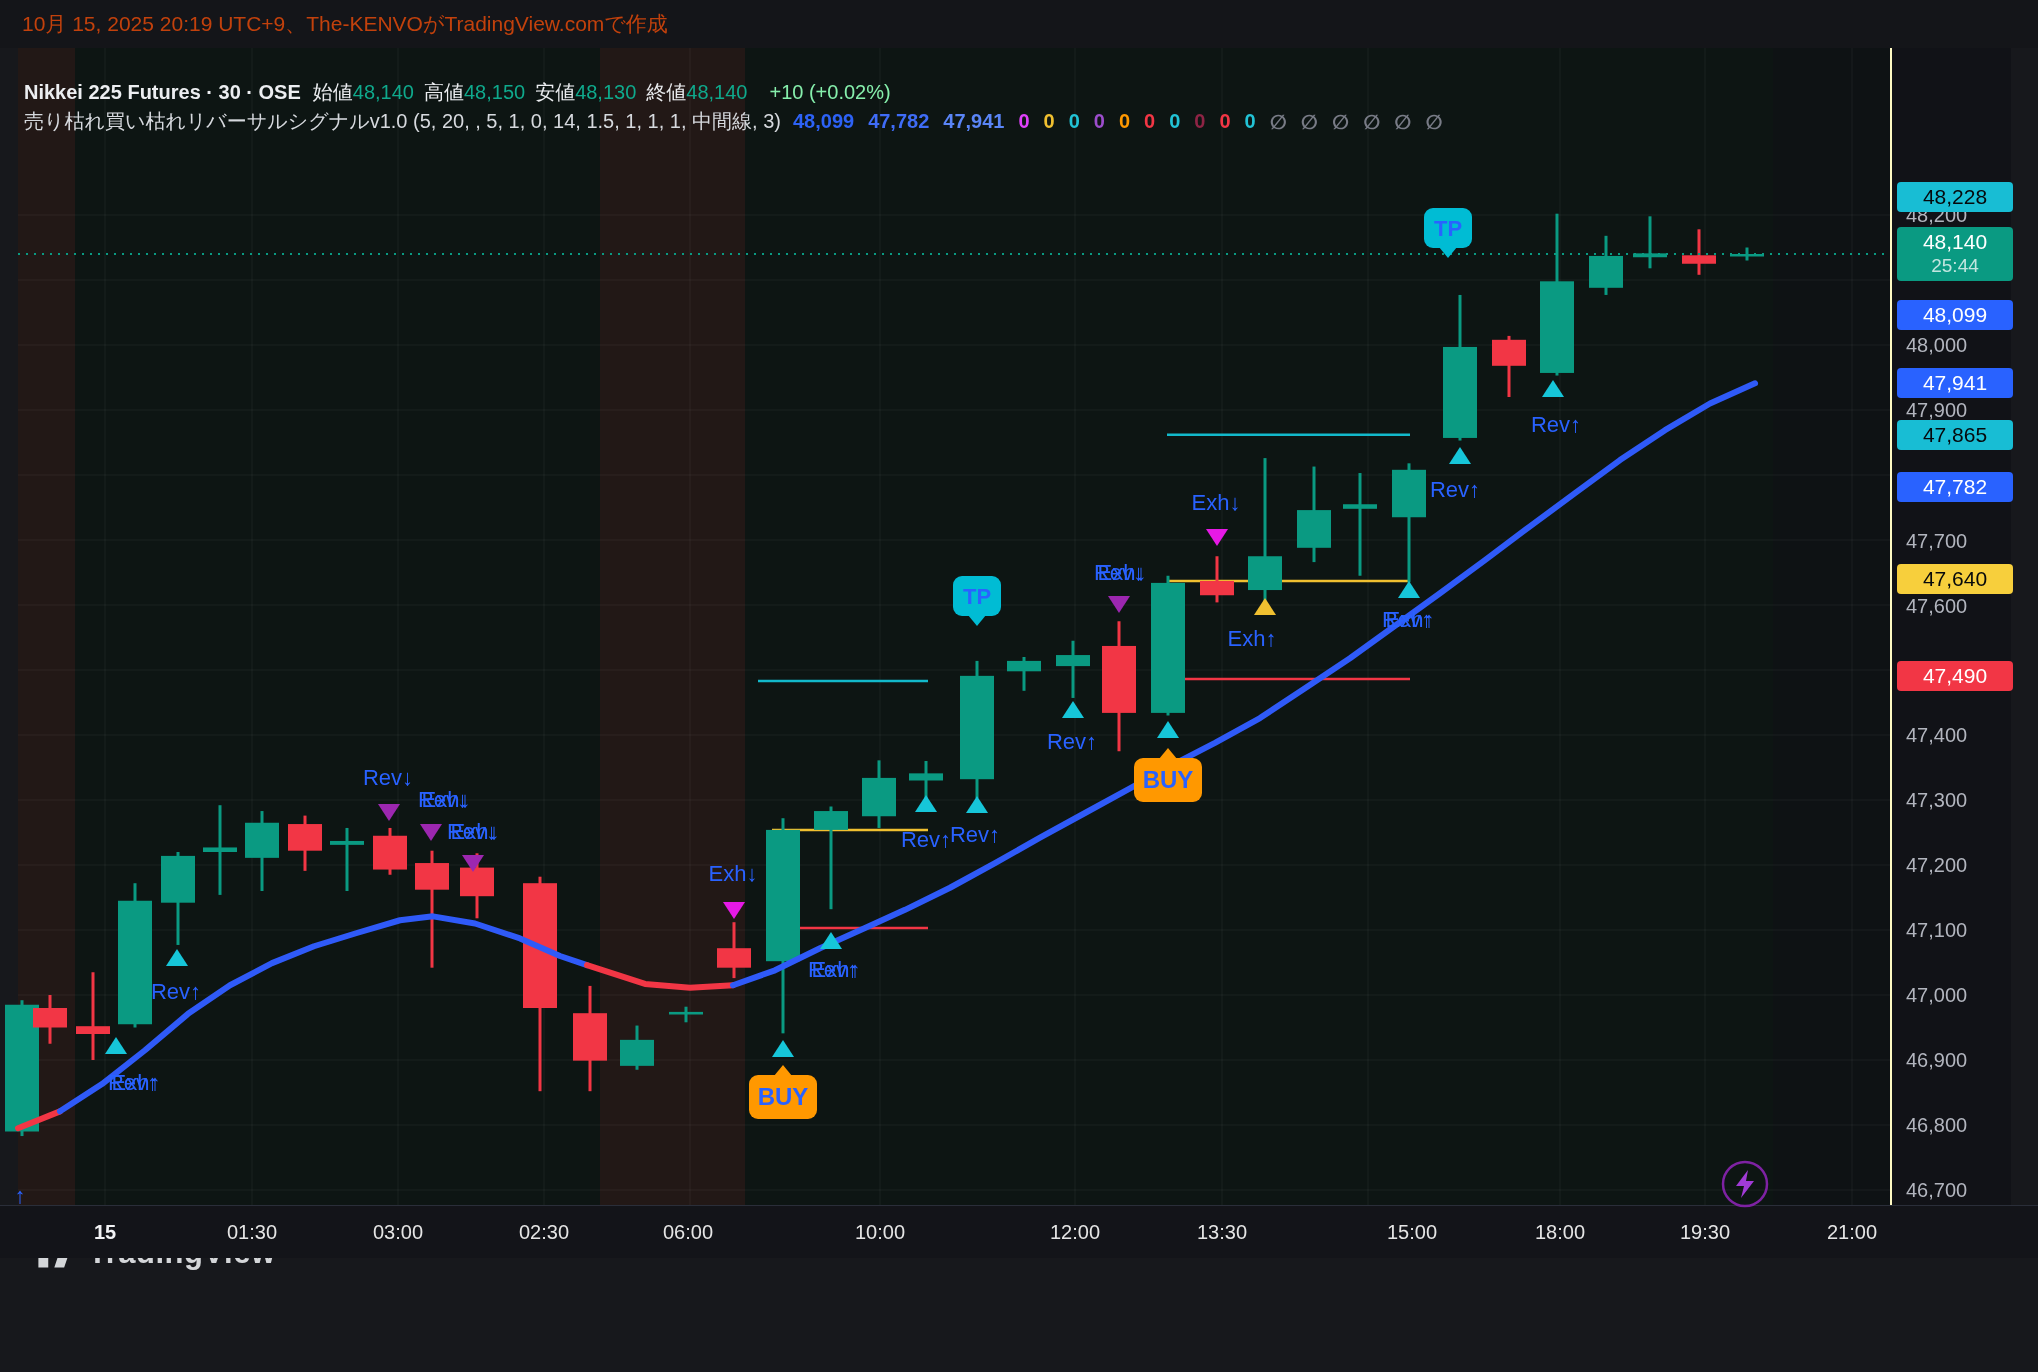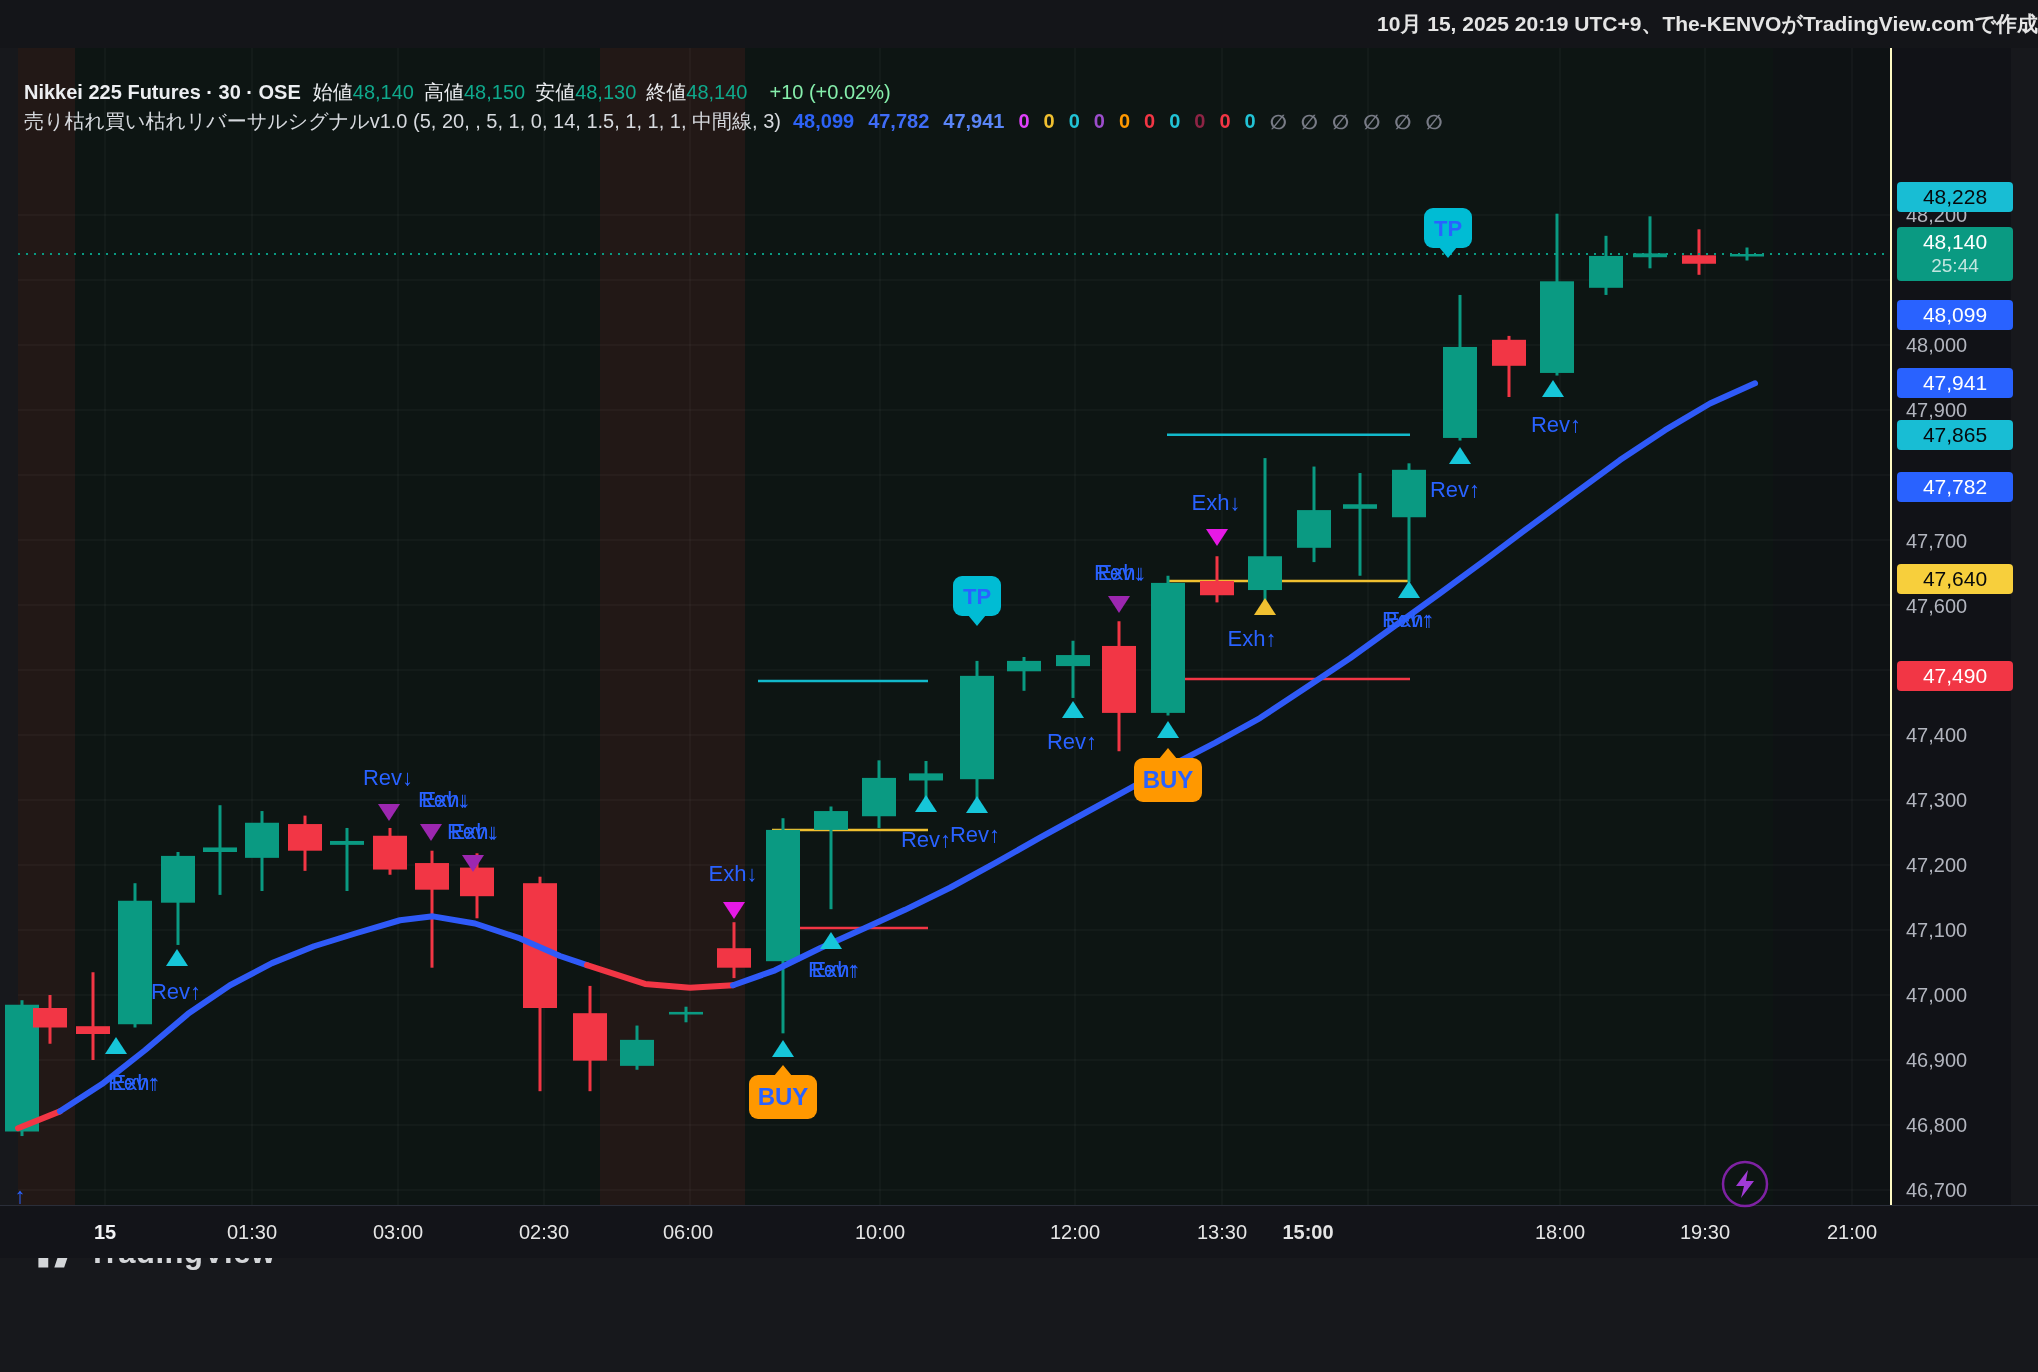--- a/index.html
+++ b/index.html
@@ -1,22 +1,22 @@
 <!DOCTYPE html>
 <html><head>
 <meta charset="utf-8">
 <style>
   * { margin:0; padding:0; box-sizing:border-box; }
   html,body { width:2038px; height:1372px; background:#17181c; overflow:hidden;
     font-family:"Liberation Sans","DejaVu Sans",sans-serif; }
   .page { position:relative; width:2038px; height:1372px; }
 
   .attribution { position:absolute; left:0; top:0; width:2038px; height:48px;
-    background:#141519; color:#e5e5e5; font-size:21px; font-weight:bold;
-    line-height:48px; padding-left:22px;text-align:right; }
+    background:#141519; color:#c2410c; font-size:21px; font-weight:normal;
+    line-height:48px; padding-left:22px; }
 
   .chart-panel { position:absolute; left:0; top:48px; width:2038px; height:1210px;
     background:#17181c; }
   #chart-svg { position:absolute; left:0; top:0; }
 
   .legend { position:absolute; left:24px; top:30px; z-index:5; pointer-events:none; }
   .legend-row { display:flex; align-items:center; gap:12px; height:29px;
     font-size:20px; white-space:nowrap; }
   .legend-title { color:#eceef1; font-weight:bold; }
   .ohlc-pair { color:#eceef1; }
@@ -289,21 +289,21 @@
 
     <div class="time-scale" id="time-scale">
         <div class="tlabel bold" style="left: 105px;">15</div>
         <div class="tlabel" style="left: 252px;">01:30</div>
         <div class="tlabel" style="left: 398px;">03:00</div>
         <div class="tlabel" style="left: 544px;">02:30</div>
         <div class="tlabel" style="left: 688px;">06:00</div>
         <div class="tlabel" style="left: 880px;">10:00</div>
         <div class="tlabel" style="left: 1075px;">12:00</div>
         <div class="tlabel" style="left: 1222px;">13:30</div>
-        <div class="tlabel" style="left: 1308px; font-weight: bold;">15:00</div>
+        <div class="tlabel" style="left: 1412px;">15:00</div>
         <div class="tlabel" style="left: 1560px;">18:00</div>
         <div class="tlabel" style="left: 1705px;">19:30</div>
         <div class="tlabel" style="left: 1852px;">21:00</div>
       </div>
 
     <button class="bolt-btn">
       <svg width="52" height="52" viewBox="0 0 52 52">
         <circle cx="26" cy="26" r="22" fill="none" stroke="#7e22a3" stroke-width="2.5"></circle>
         <polygon points="29,12 17,28 25,28 22,40 35,23 27,23" fill="#a13bd6"></polygon>
       </svg>

